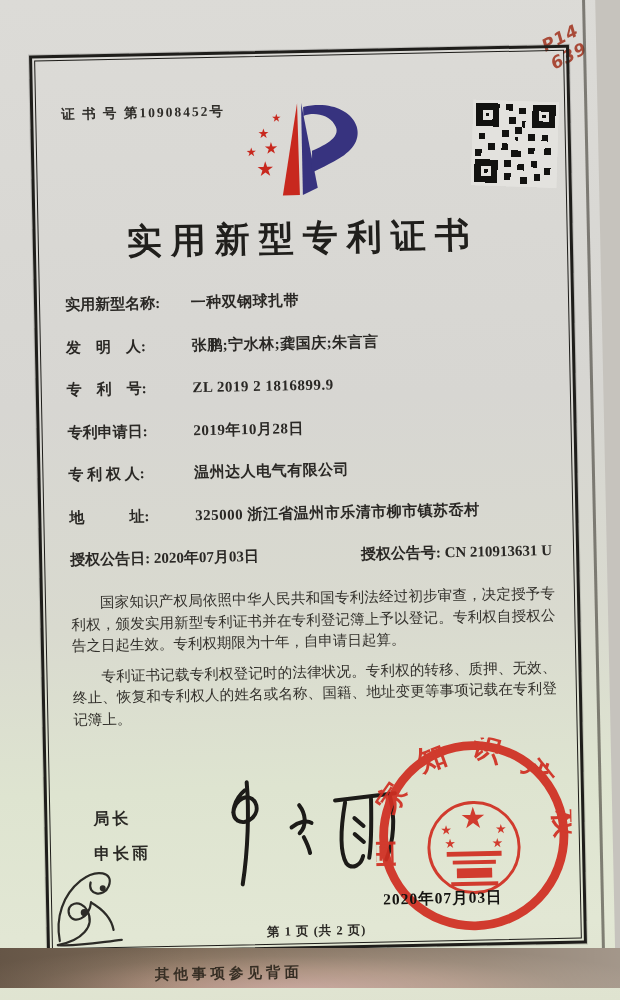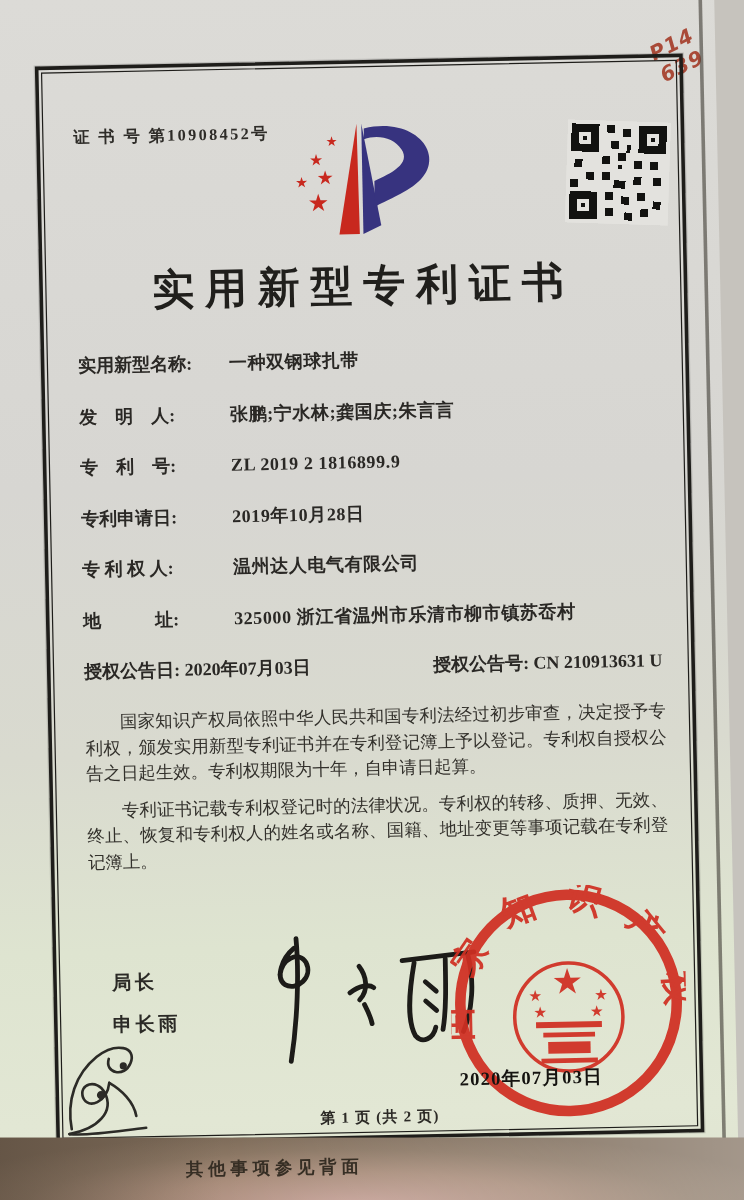--- a/index.html
+++ b/index.html
@@ -74,21 +74,21 @@
     font-size:15.5px;font-weight:700;color:#141310;letter-spacing:1px;white-space:nowrap;
   }
   
   .page-foot{
     position:absolute;left:0;right:0;bottom:6px;text-align:center;
     font-size:12.5px;color:#2c2a26;font-weight:600;letter-spacing:1px;
   }
   .flourish{position:absolute;left:2px;bottom:2px;width:110px;height:100px;}
   
   .back-strip{
-    position:absolute;left:0;right:0;top:948px;height:52px;
+    position:absolute;left:0;right:0;top:948px;height:40px;
     background:radial-gradient(ellipse 60% 120% at 48% 110%,#c8a49b 0%,#a98d7b 45%,#8a7663 75%,#7c6a58 100%);
   }
   .back-strip::before{
     content:"";position:absolute;inset:0;
     background:linear-gradient(90deg,rgba(60,48,38,.35),rgba(0,0,0,0) 30%,rgba(255,255,255,.18) 78%,rgba(255,255,255,.3));
   }
   .back-note{
     position:absolute;left:155px;top:16px;
     font-size:14.5px;font-weight:700;color:#362e24;letter-spacing:4px;
     transform:rotate(-1deg);

